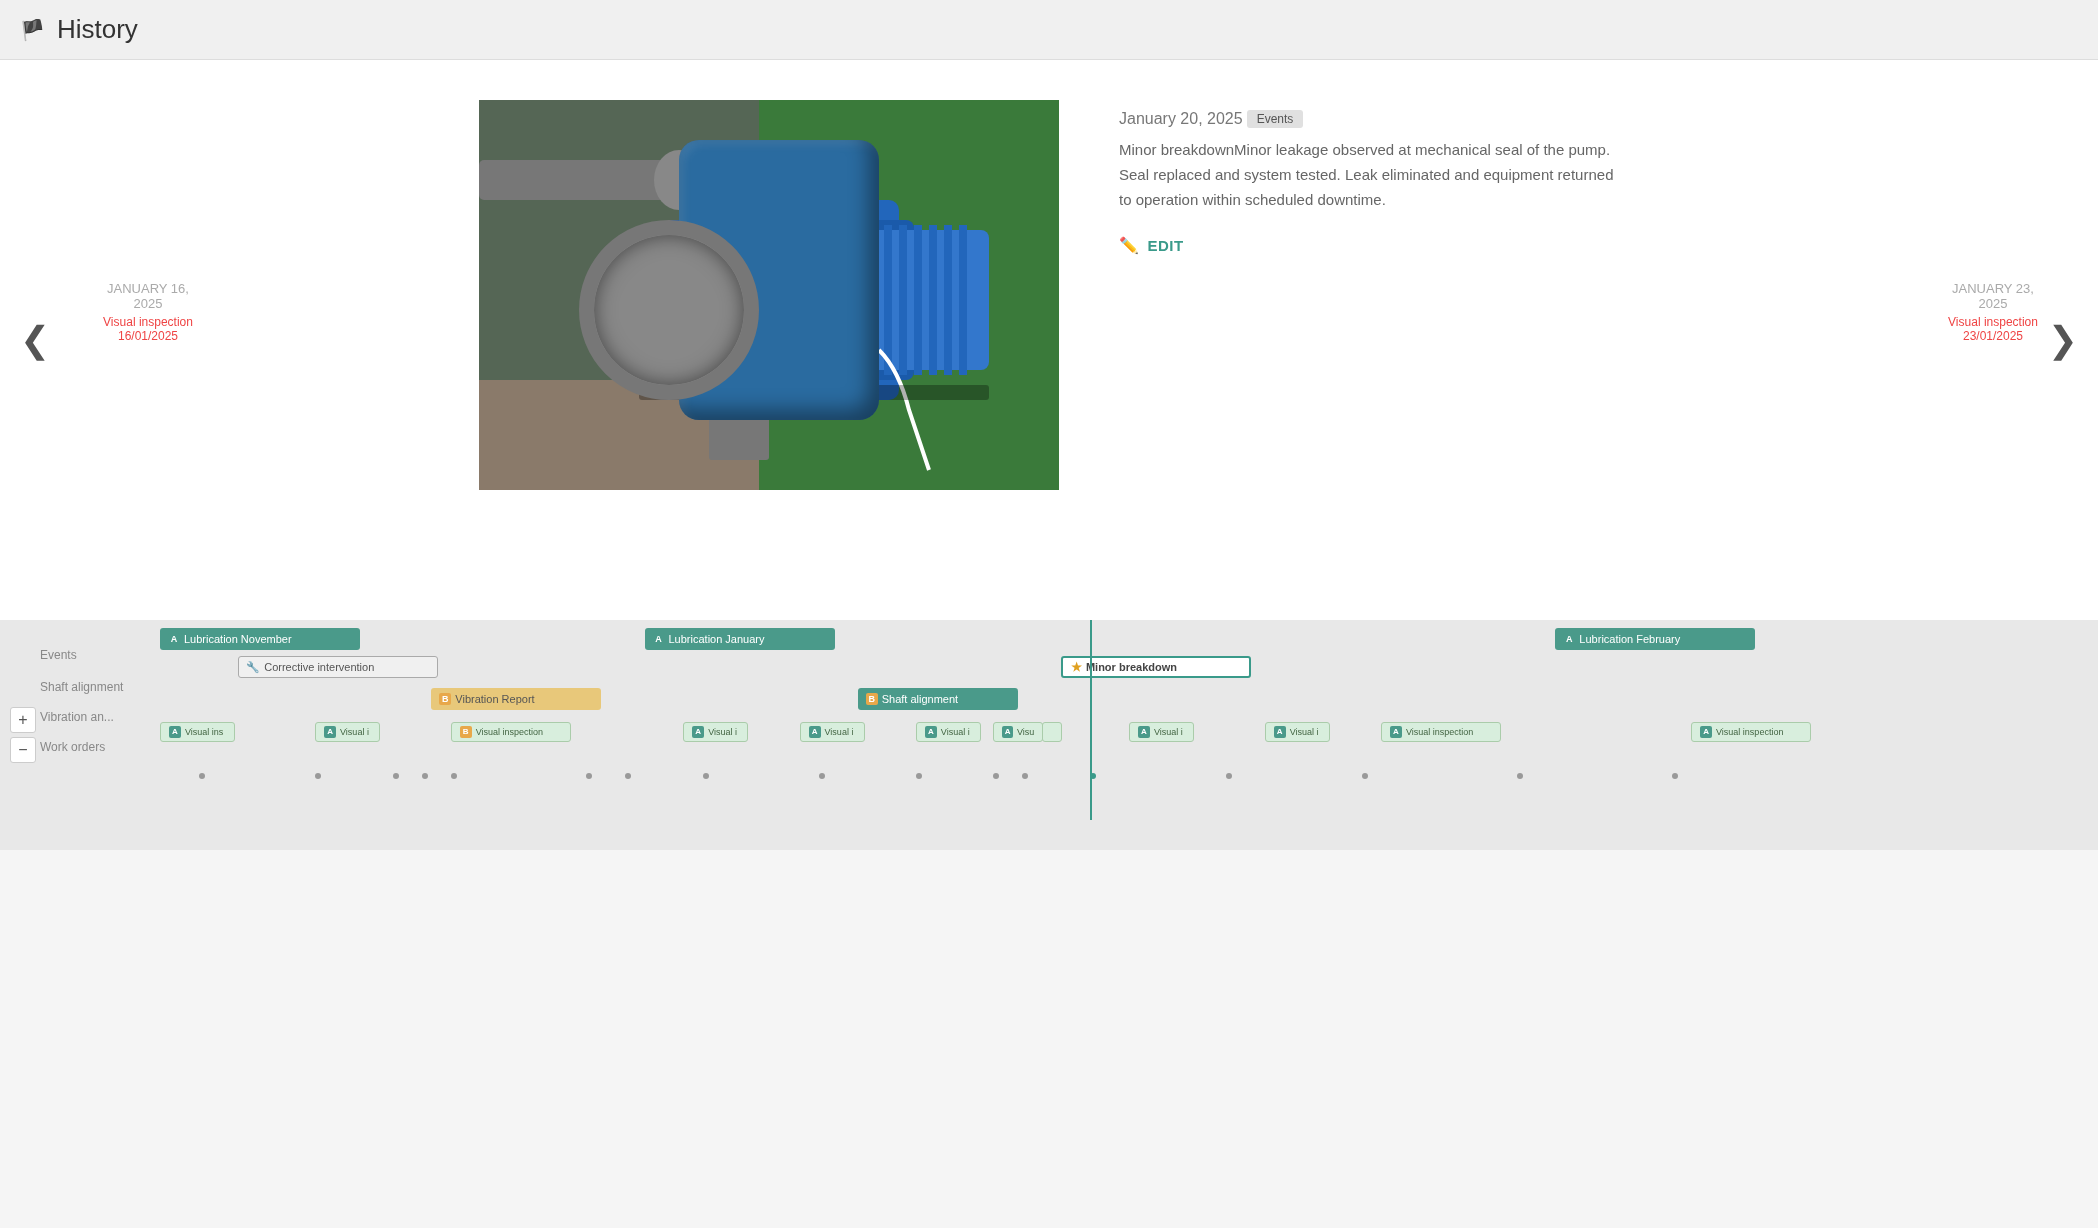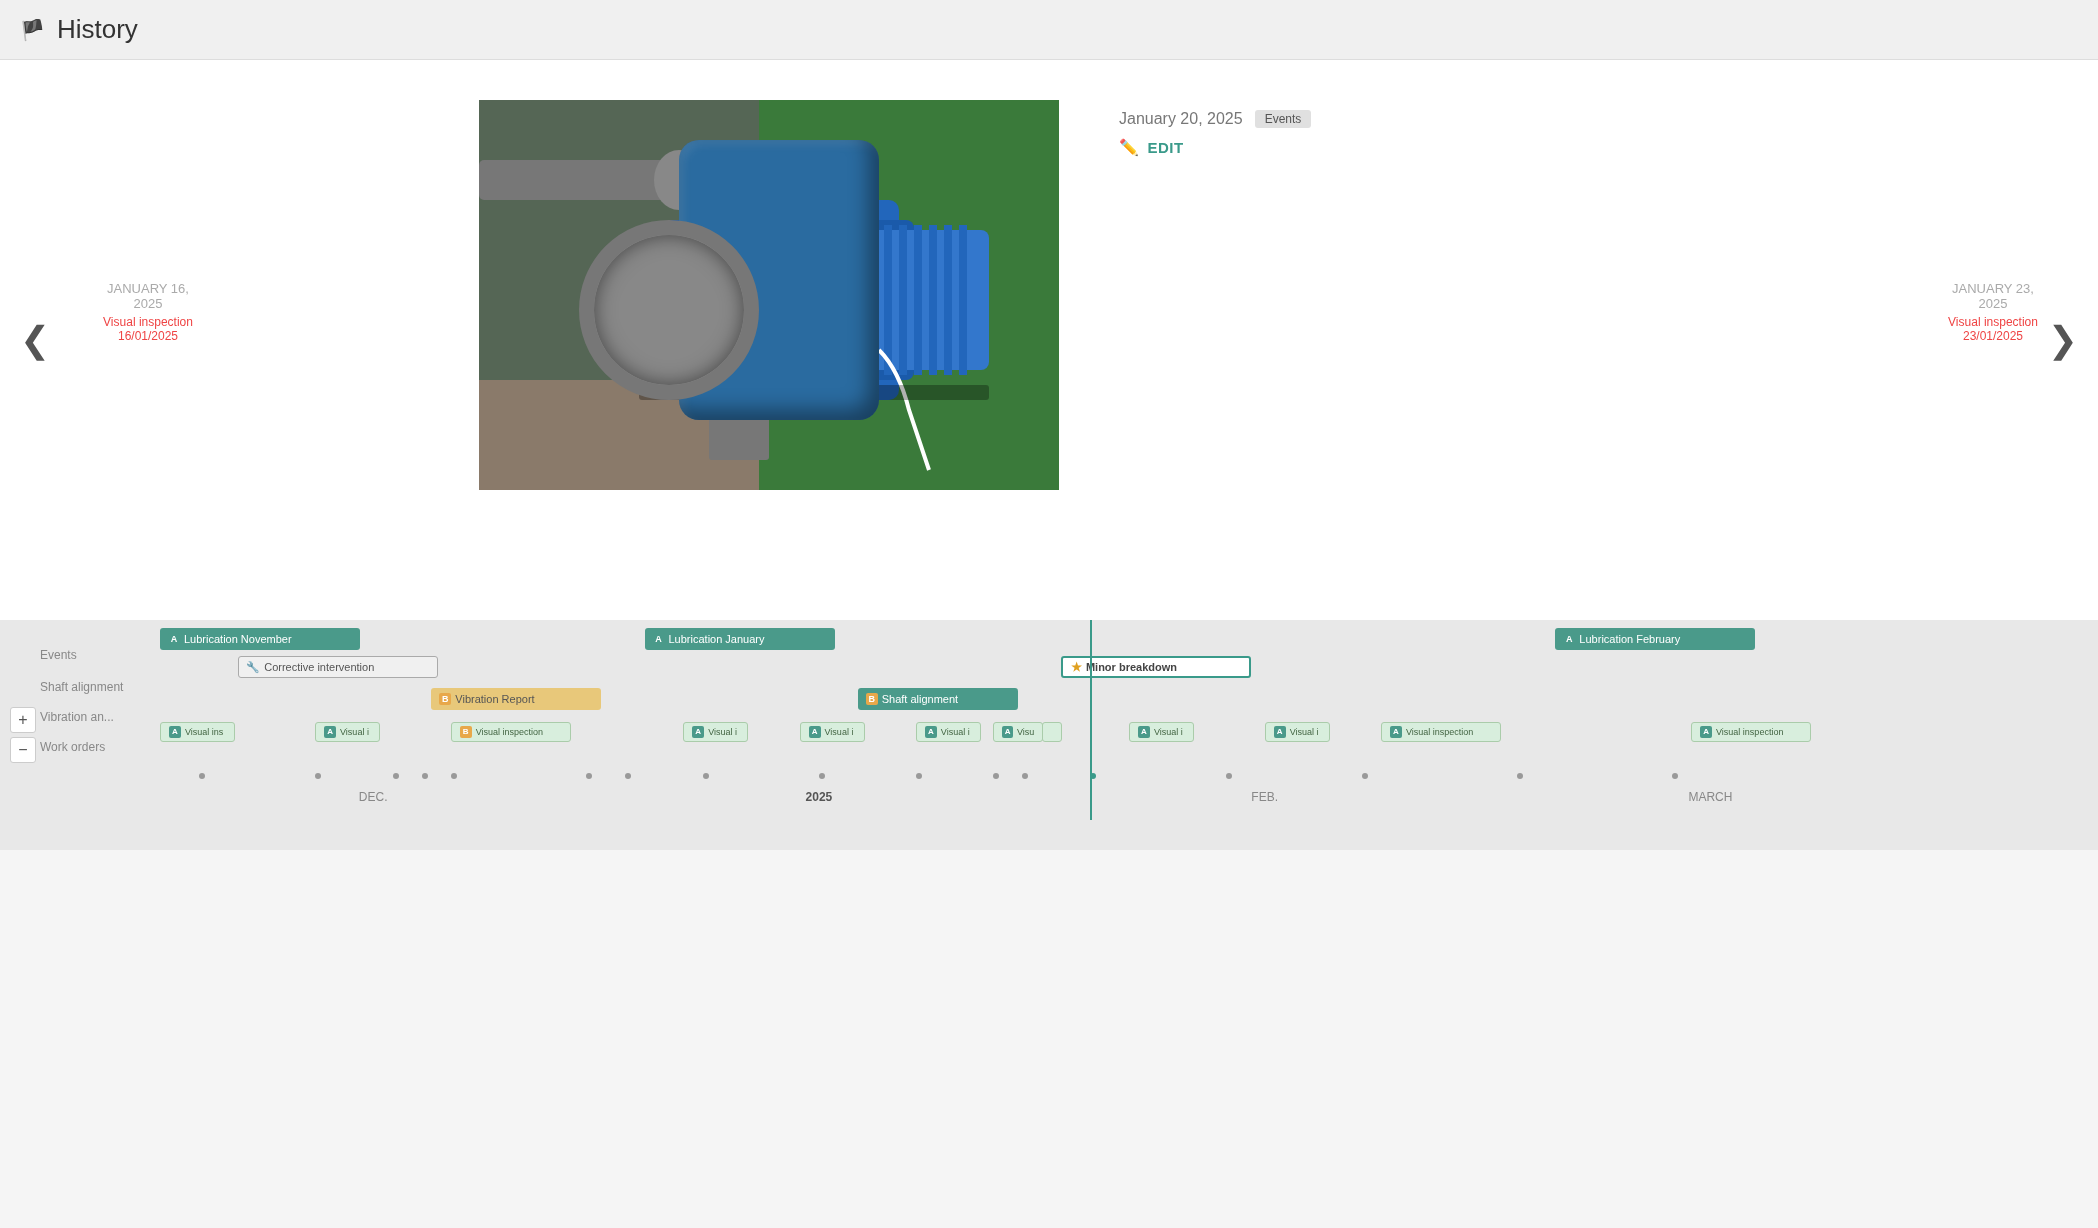--- a/index.html
+++ b/index.html
@@ -102,21 +102,21 @@
 
     
     .event-details {
       flex: 1;
       max-width: 500px;
       padding-top: 10px;
     }
     .event-date-row {
       display: flex;
       align-items: flex-end;
-      gap: 12px;
+      gap: 4px;
       margin-bottom: 10px;
     }
     .event-date {
       color: #777;
       font-size: 16px;
     }
     .event-badge {
       background: #e0e0e0;
       color: #555;
       font-size: 12px;
@@ -344,20 +344,21 @@
 
       <rect x="160" y="285" width="350" height="15" fill="rgba(0,0,0,0.3)" rx="3"></rect>
     </svg>
   </div>
 
   <div class="event-details">
     <div class="event-date-row">
       <span class="event-date">January 20, 2025</span>
       <span class="event-badge">Events</span>
     </div>
+    <div class="event-description">Minor breakdownMinor leakage observed at mechanical seal of the pump. Seal replaced and system tested. Leak eliminated and equipment returned to operation within scheduled downtime.</div>
     <button class="edit-btn">
       <span class="edit-icon">✏️</span>
       <span>EDIT</span>
     </button>
   </div>
 
   <div class="side-label side-label-right" style="right:55px; top:45%; width:100px;">
     <div class="side-label-date">JANUARY 23, 2025</div>
     <div class="side-label-event">Visual inspection 23/01/2025</div>
   </div>
@@ -495,22 +496,16 @@
       <div class="dot" style="left:39%;"></div>
       <div class="dot" style="left:43%;"></div>
       <div class="dot" style="left:44.5%;"></div>
       <div class="dot dot-active" style="left:48%;"></div>
       <div class="dot" style="left:55%;"></div>
       <div class="dot" style="left:62%;"></div>
       <div class="dot" style="left:70%;"></div>
       <div class="dot" style="left:78%;"></div>
     </div>
 
-    <div style="position:absolute; bottom:10px; left:0; right:0; height:20px;">
-      <span class="month-label" style="left:11%;">DEC.</span>
-      <span class="month-label month-label-bold" style="left:34%;">2025</span>
-      <span class="month-label" style="left:57%;">FEB.</span>
-      <span class="month-label" style="left:80%;">MARCH</span>
-    </div>
 
   </div>
 
 </div>
 
 </body></html>

